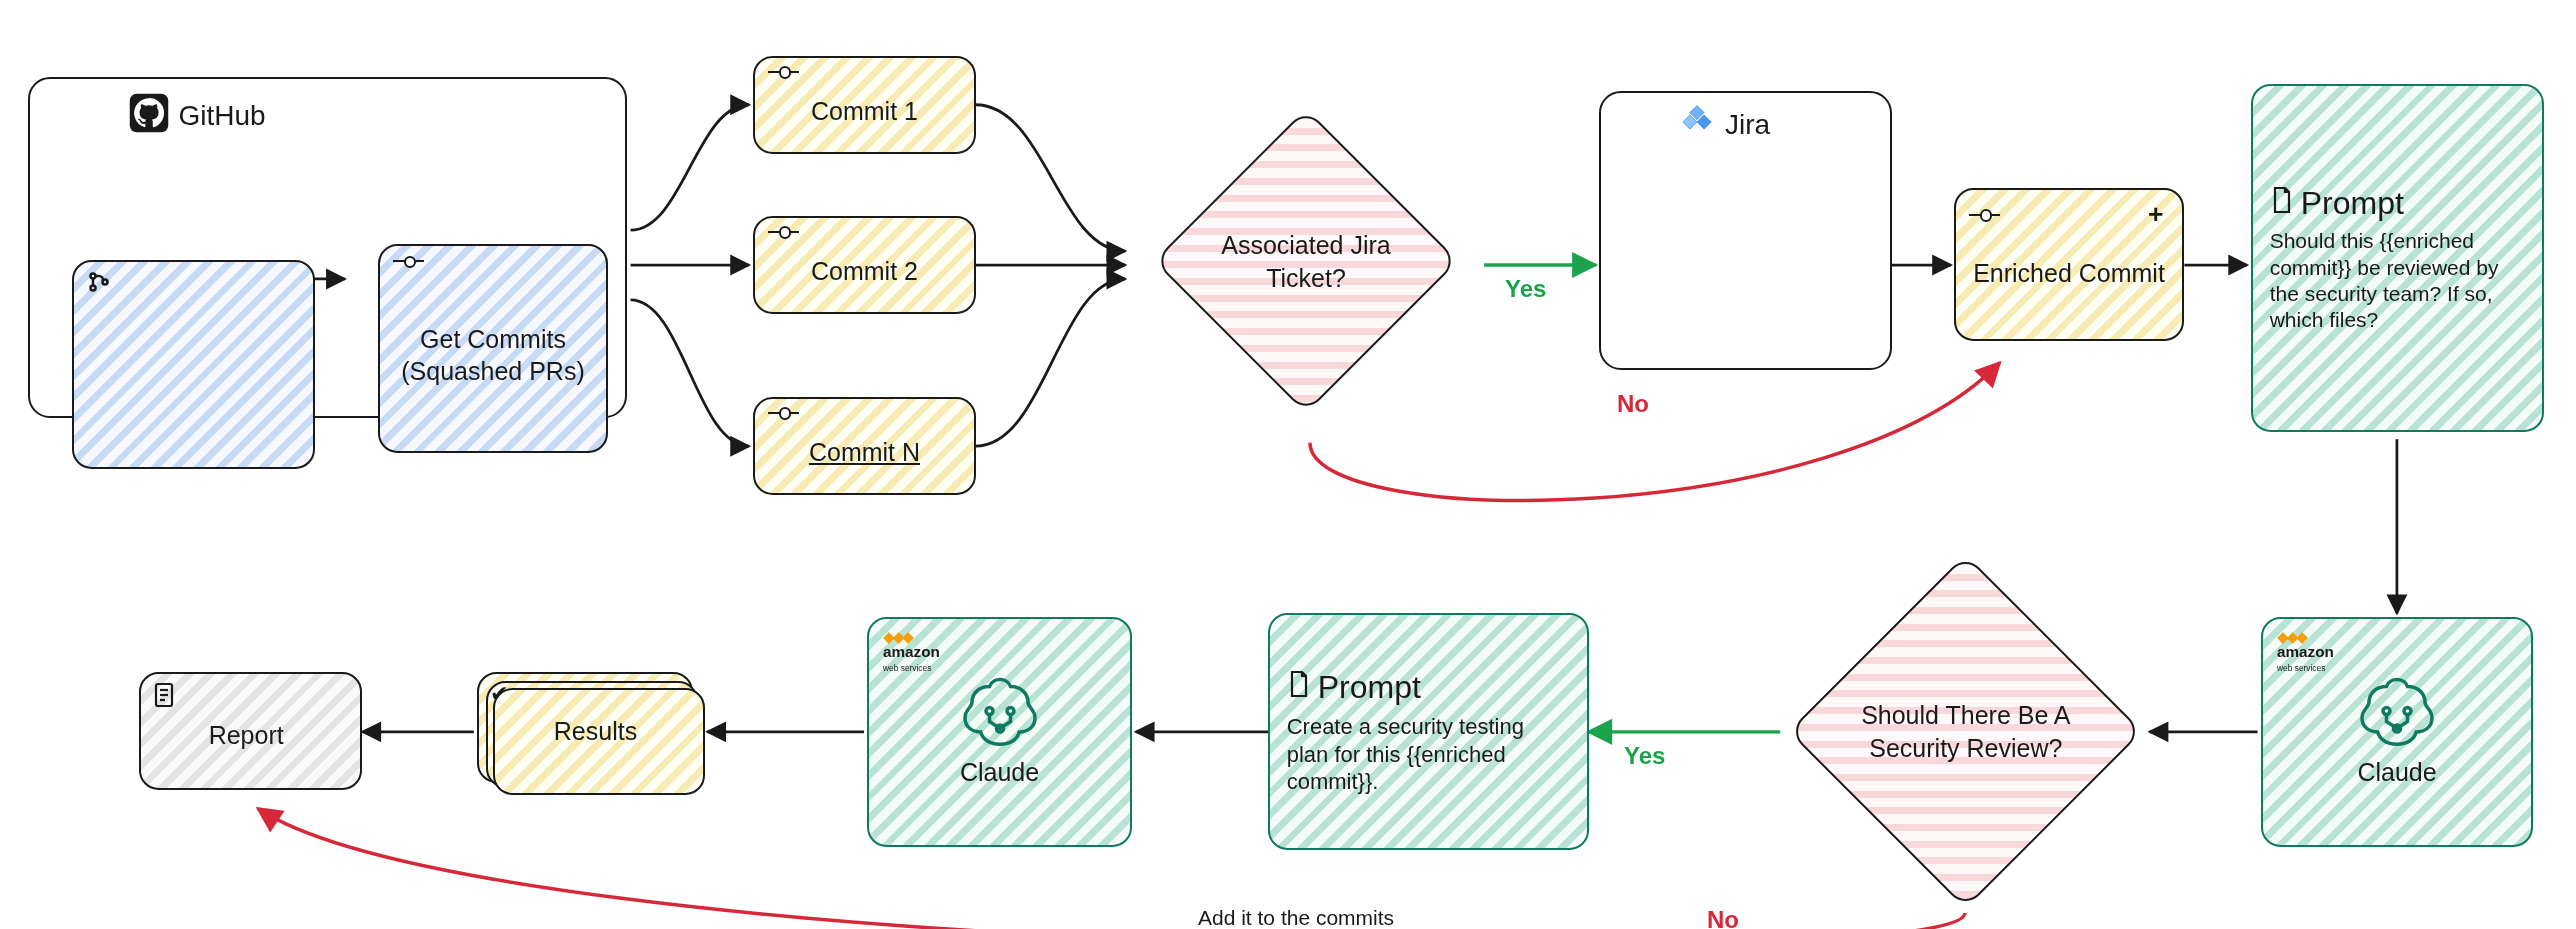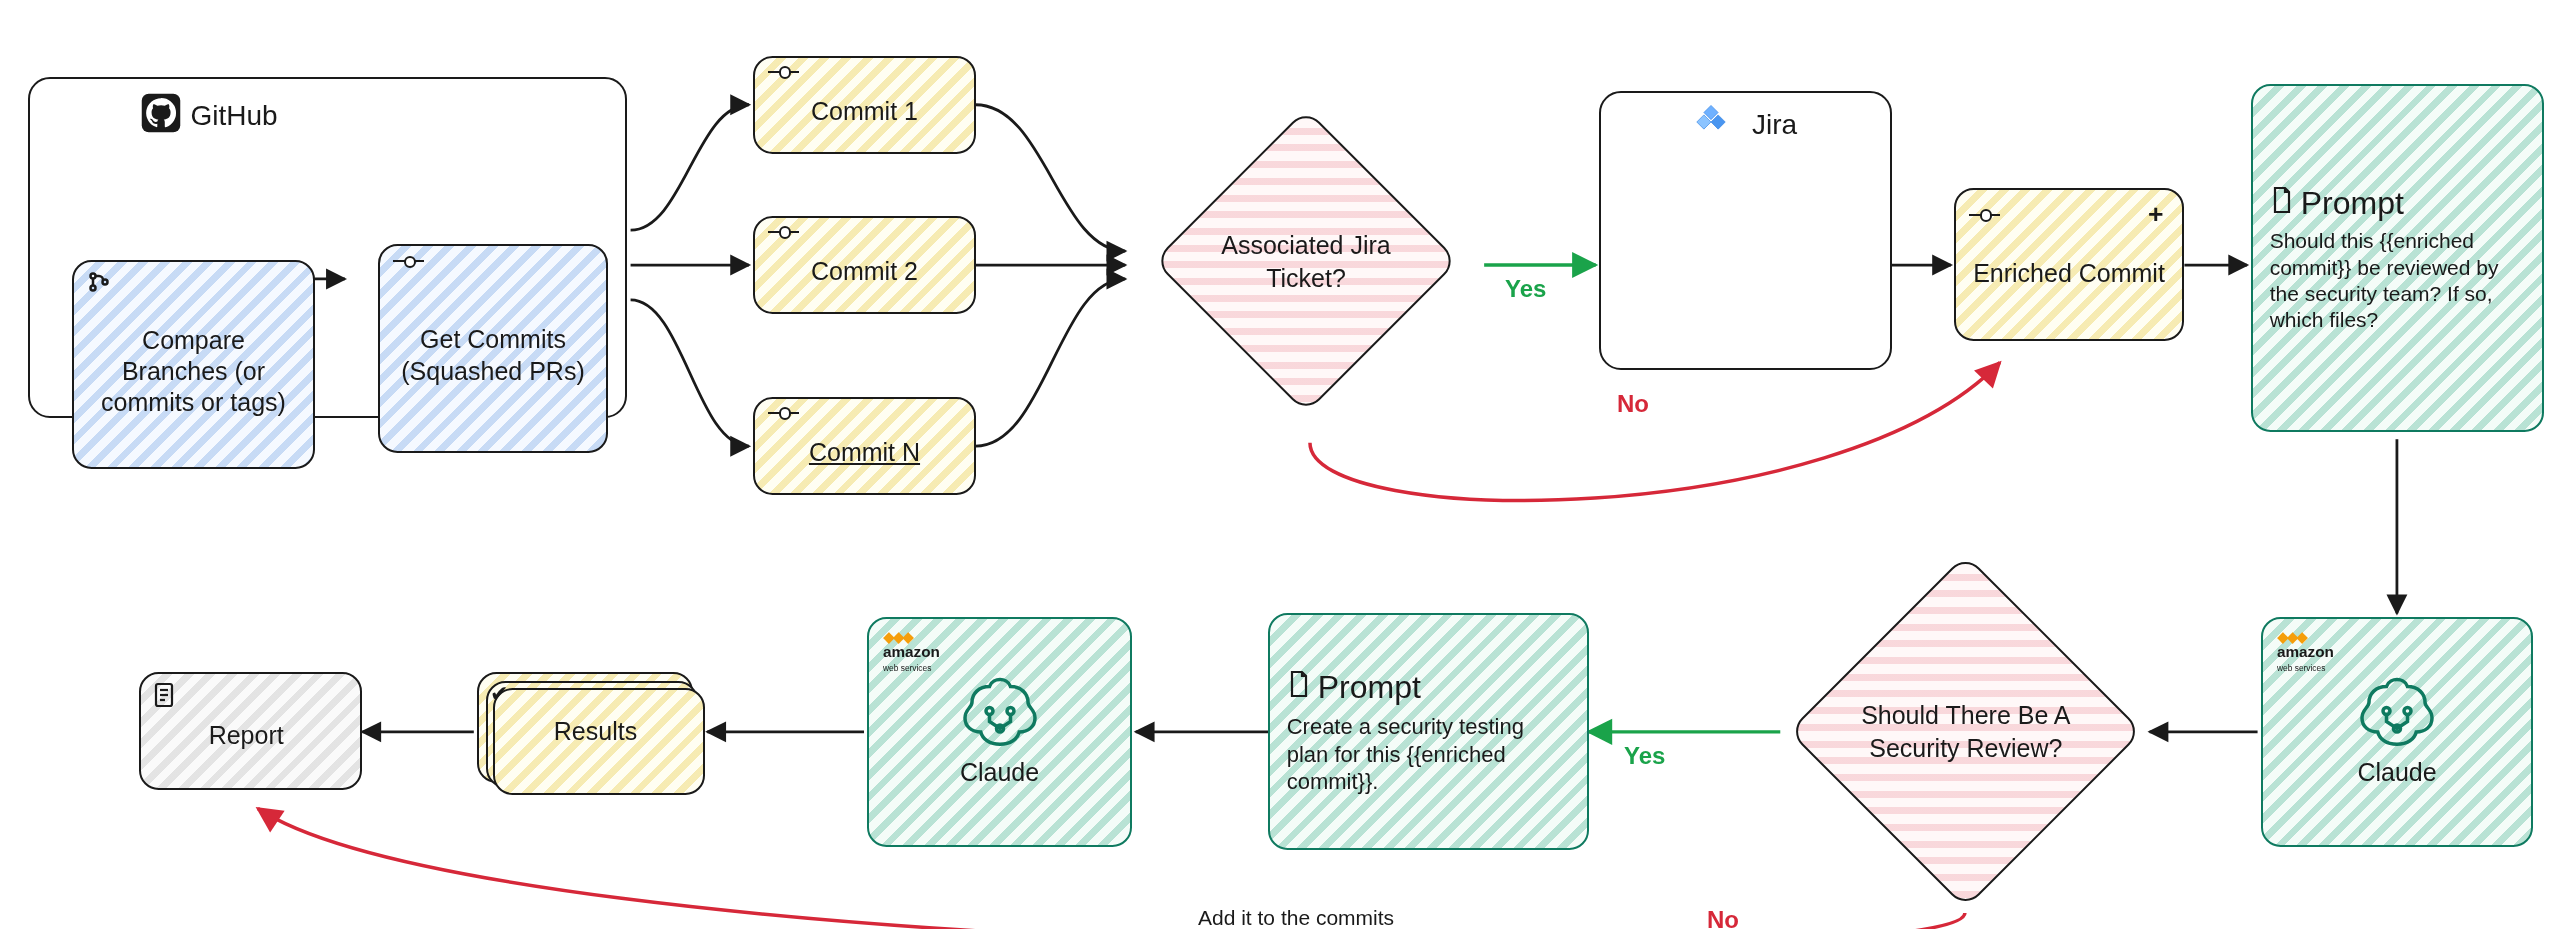--- a/index.html
+++ b/index.html
@@ -190,21 +190,21 @@
   <path d="M2820 1310 C 2820 1400, 700 1380, 370 1160" stroke="#d62839" stroke-width="5" fill="none" marker-end="url(#arrow-red)"></path>
 
   <line x1="1820" y1="1050" x2="1630" y2="1050" stroke="#1a1a1a" stroke-width="4" marker-end="url(#arrow)"></line>
 
   <line x1="1240" y1="1050" x2="1015" y2="1050" stroke="#1a1a1a" stroke-width="4" marker-end="url(#arrow)"></line>
 
   <line x1="680" y1="1050" x2="520" y2="1050" stroke="#1a1a1a" stroke-width="4" marker-end="url(#arrow)"></line>
 </svg>
 
 <div class="group" style="left:28px; top:77px; width:599px; height:341px;">
-  <div class="group-label" style="left:110px;justify-content:flex-end;">
+  <div class="group-label" style="left:98px;justify-content:flex-end;">
     <span>
       <svg width="42" height="42" viewBox="0 0 24 24">
           <rect x="1" y="1" width="22" height="22" rx="4" fill="#1a1a1a"></rect>
           <path fill="#fff" d="M12 3.5a8.5 8.5 0 0 0-2.69 16.56c.43.08.58-.19.58-.41v-1.45c-2.37.52-2.87-1.14-2.87-1.14-.39-.99-.95-1.25-.95-1.25-.78-.53.06-.52.06-.52.86.06 1.31.88 1.31.88.77 1.31 2.01.93 2.5.71.08-.56.3-.93.55-1.15-1.89-.22-3.88-.95-3.88-4.21 0-.93.33-1.69.88-2.29-.09-.22-.38-1.08.08-2.25 0 0 .71-.23 2.34.87a8.1 8.1 0 0 1 4.26 0c1.62-1.1 2.34-.87 2.34-.87.46 1.17.17 2.03.08 2.25.55.6.88 1.36.88 2.29 0 3.27-1.99 3.99-3.89 4.2.31.27.58.79.58 1.59v2.36c0 .23.15.5.59.41A8.5 8.5 0 0 0 12 3.5z"></path>
         </svg>
     </span>
     <span>GitHub</span>
   </div>
 
   <div class="node hatch-blue" style="left:42px; top:181px; width:243px; height:209px; position:absolute;">
@@ -212,21 +212,20 @@
       <span>
         <svg width="24" height="24" viewBox="0 0 24 24" fill="none" stroke="#1a1a1a" stroke-width="2.5">
             <circle cx="6" cy="6" r="2.5"></circle>
             <circle cx="6" cy="18" r="2.5"></circle>
             <circle cx="18" cy="12" r="2.5"></circle>
             <path d="M6 8.5v7"></path>
             <path d="M8 6h4a4 4 0 0 1 4 4"></path>
           </svg>
       </span>
     </div>
-    <span style="margin-top:14px;">Compare Branches (or commits or tags)</span>
   </div>
 
   <div class="node hatch-blue" style="left:348px; top:165px; width:230px; height:209px; position:absolute;">
     <div class="icon-row" style="position:absolute; top:8.4px; left:12.5px;">
       <span class="icon-commit"></span>
     </div>
     <span style="margin-top:14px;">Get Commits (Squashed PRs)</span>
   </div>
 </div>
 
@@ -249,21 +248,21 @@
   <span style="margin-top:12.5px;text-decoration:underline;">Commit N</span>
 </div>
 
 <div class="diamond hatch-red" style="left:1198px; top:153px; width:216px; height:216px;">
   <div class="dcontent">Associated Jira Ticket?</div>
 </div>
 <div class="edge-label yes" style="left:1505px; top:275px;">Yes</div>
 <div class="edge-label no" style="left:1617px; top:390px;">No</div>
 
 <div class="group" style="left:1599px; top:91px; width:293px; height:279px;">
-  <div class="group-label" style="left:91px; top:9.8px; gap:22px;">
+  <div class="group-label" style="left:77px; top:9.8px; gap:9px;">
     <span>
       <svg width="38" height="38" viewBox="0 0 32 32">
           <g fill="#2a7de1" stroke="#2a7de1" stroke-width="0.5">
             <path d="M16 2 L22 8 L16 14 L10 8 Z" fill="#6fb1ff"></path>
             <path d="M10 10 L16 16 L10 22 L4 16 Z" fill="#8cc4ff"></path>
             <path d="M22 10 L28 16 L22 22 L16 16 Z" fill="#4a96f0"></path>
           </g>
         </svg>
     </span>
     <span>Jira</span>

